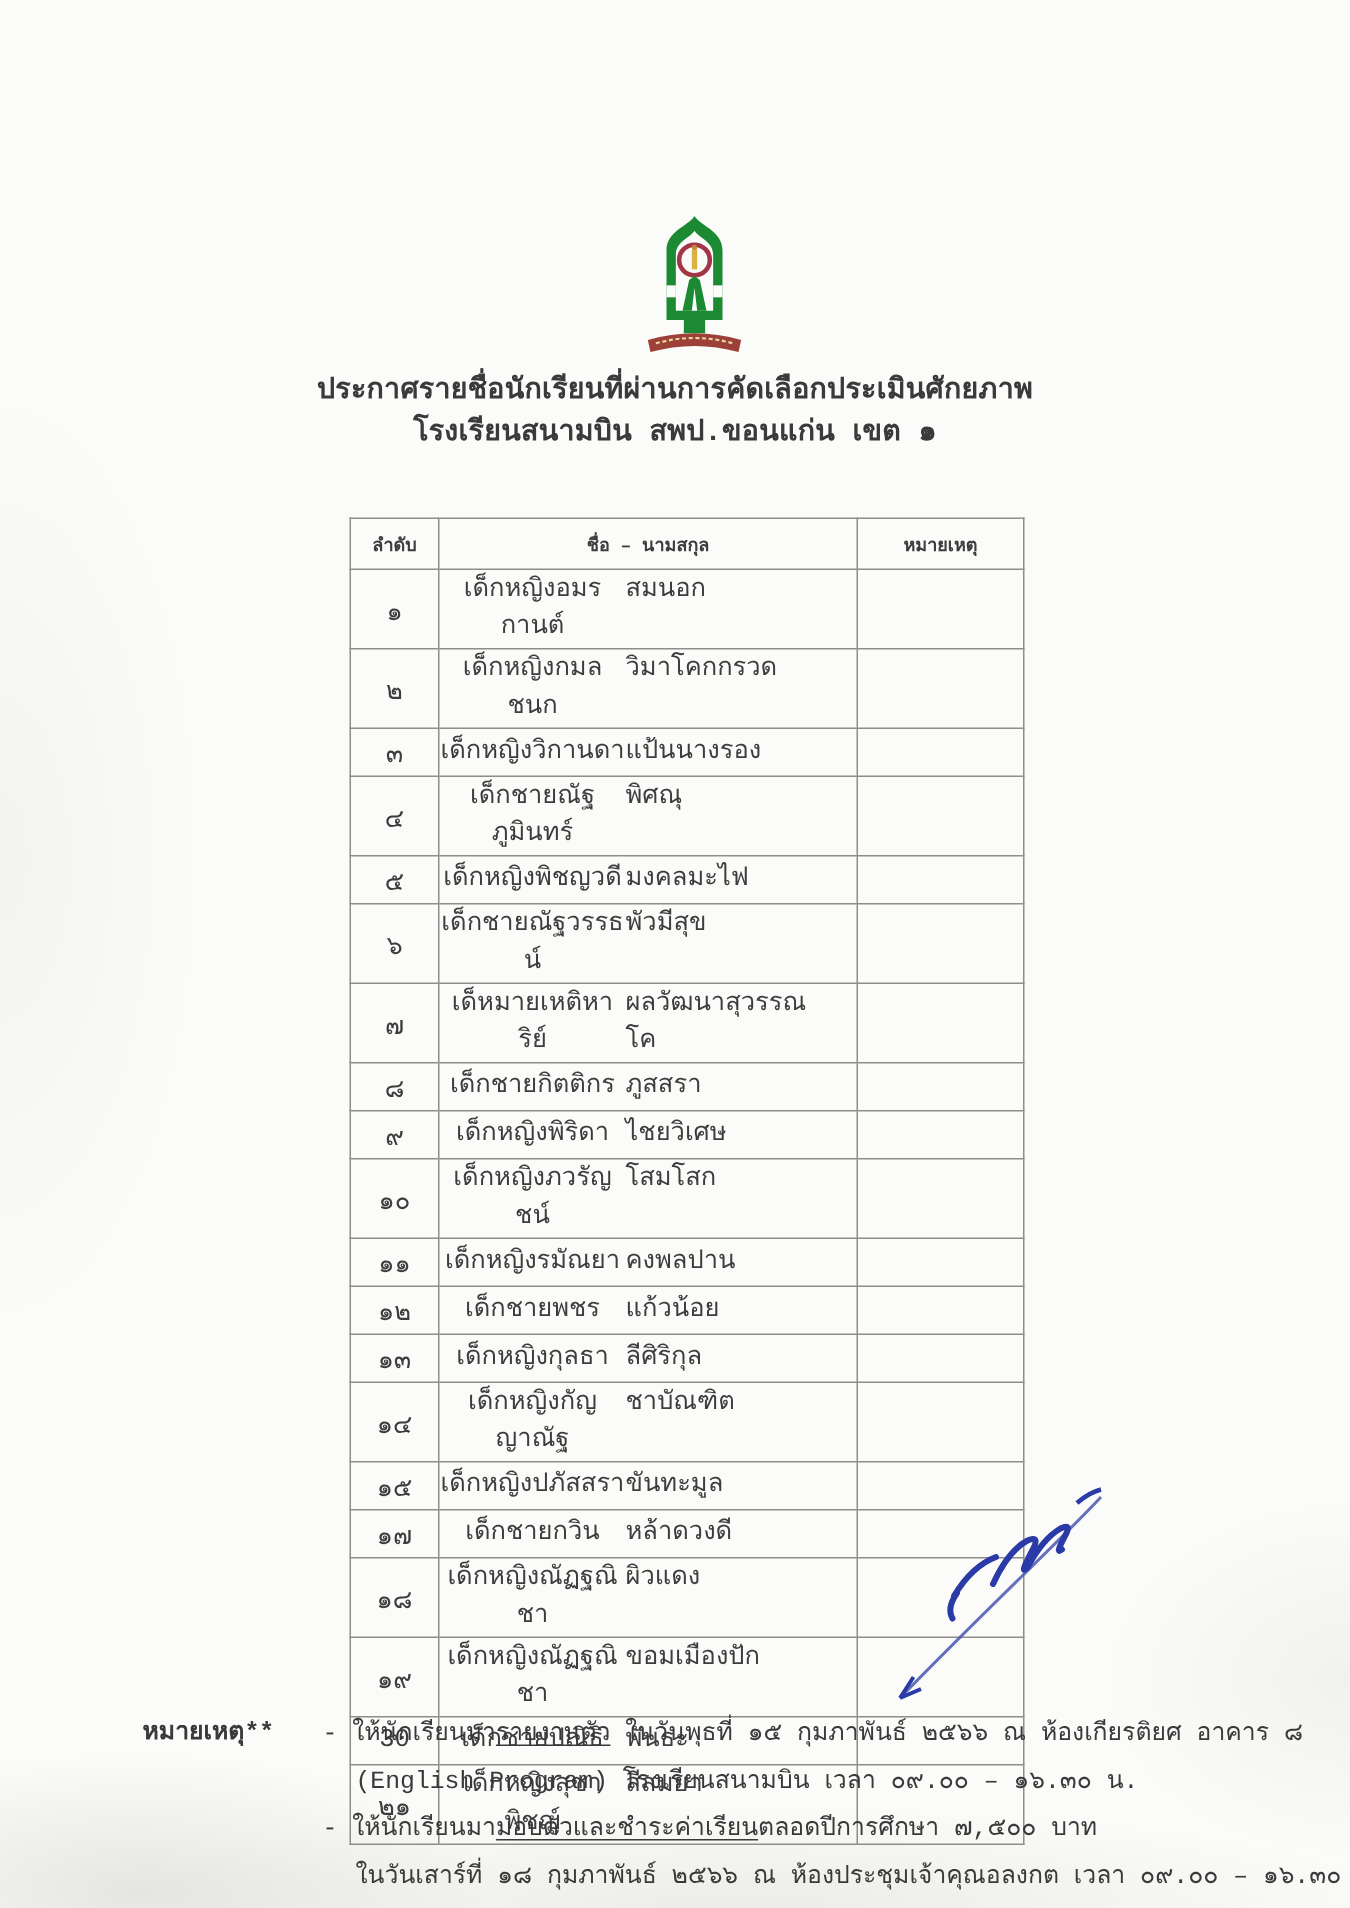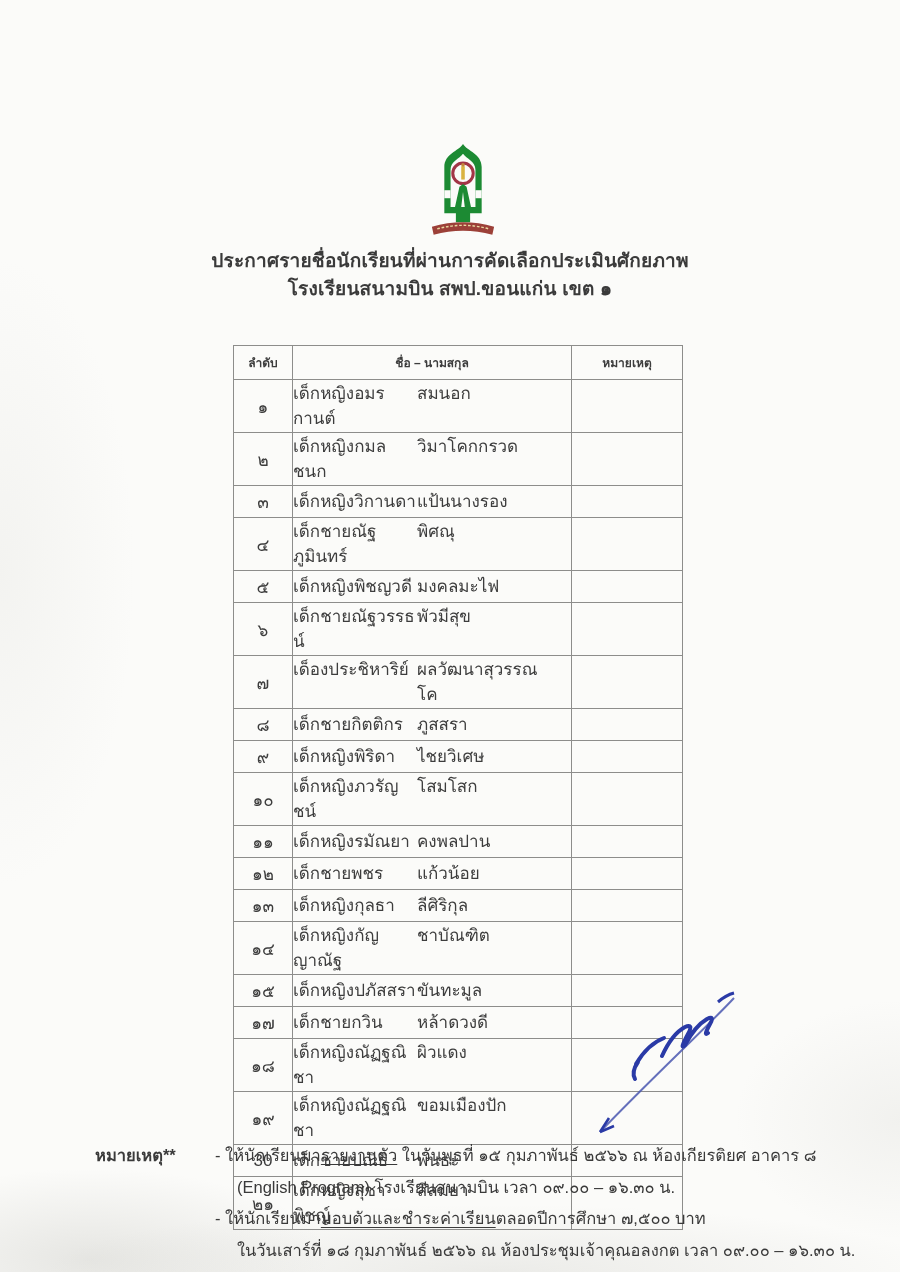--- a/index.html
+++ b/index.html
@@ -11,20 +11,21 @@
   .page{
     position:relative;width:900px;height:1272px;overflow:hidden;
     background:
       radial-gradient(ellipse 340px 130px at 10% 99%, rgba(175,175,168,.28), transparent 70%),
       radial-gradient(ellipse 600px 90px at 55% 100%, rgba(180,180,173,.22), transparent 75%),
       radial-gradient(ellipse 180px 420px at 0% 45%, rgba(195,195,188,.14), transparent 75%),
       radial-gradient(ellipse 220px 160px at 100% 88%, rgba(190,190,183,.16), transparent 75%),
       #fbfbf9;
     color:#3c3c3c;
     filter:blur(.3px);
+    font-family:Liberation Mono, monospace;
   }
   
   .logo{position:absolute;left:423px;top:141px;width:80px;height:102px;}
   
   .titles{position:absolute;left:0;top:247px;width:900px;text-align:center;}
   .titles div{font-size:19px;font-weight:600;line-height:27.5px;letter-spacing:.2px;color:#3a3a3a;}
   
   table.roster{
     position:absolute;left:233px;top:345px;width:449px;
     border-collapse:collapse;table-layout:fixed;
@@ -32,21 +33,21 @@
   table.roster th,table.roster td{
     border:1.4px solid #8d8d8b;
     font-size:17px;color:#3d3d3d;
     padding:1px 0;vertical-align:middle;
   }
   table.roster th{height:31px;font-weight:600;font-size:12px;}
   col.c-no{width:59px;} col.c-name{width:279px;} col.c-remark{width:111px;}
   td.no{height:29px;text-align:center;font-size:15.5px;}
   td.namecell{padding-left:10px;}
   .name-wrap{display:flex;align-items:flex-start;line-height:25px;}
-  .gname{display:inline-block;width:124px;flex:none;}
+  .gname{display:inline-block;width:124px;flex:none;text-align:center;}
   .sname{display:inline-block;width:138px;flex:none;overflow-wrap:anywhere;}
   
   .notes{position:absolute;left:95px;top:1140px;width:800px;display:flex;font-size:16.5px;color:#3a3a3a;}
   .notes-label{width:120px;flex:none;font-weight:700;line-height:30px;}
   .note-item .l1{line-height:31.5px;}
   .note-item .l2{line-height:31.5px;padding-left:22px;}
   .note-item u{text-decoration:underline;text-underline-offset:3px;text-align:center;}
   
   .sig{position:absolute;left:560px;top:960px;width:230px;height:200px;pointer-events:none;}
 </style>
@@ -150,21 +151,21 @@
           <span class="sname">พัวมีสุข</span>
         </span>
       </td>
       <td></td>
     </tr>
 
     <tr>
       <td class="no">๗</td>
       <td class="namecell">
         <span class="name-wrap">
-          <span class="gname">เด็องประชิหาริย์</span>
+          <span class="gname">เด็หมายเหติหาริย์</span>
           <span class="sname">ผลวัฒนาสุวรรณ​โค</span>
         </span>
       </td>
       <td></td>
     </tr>
 
     <tr>
       <td class="no">๘</td>
       <td class="namecell">
         <span class="name-wrap">

